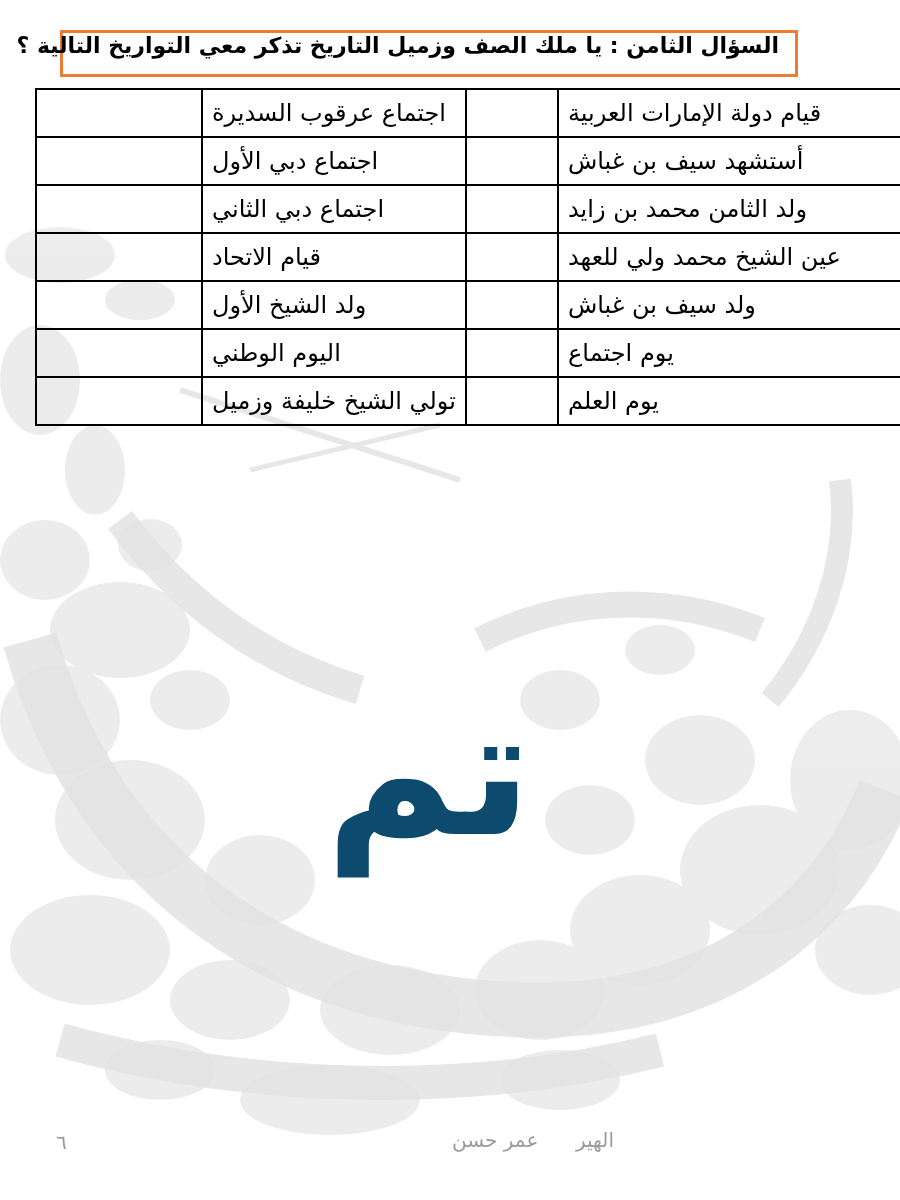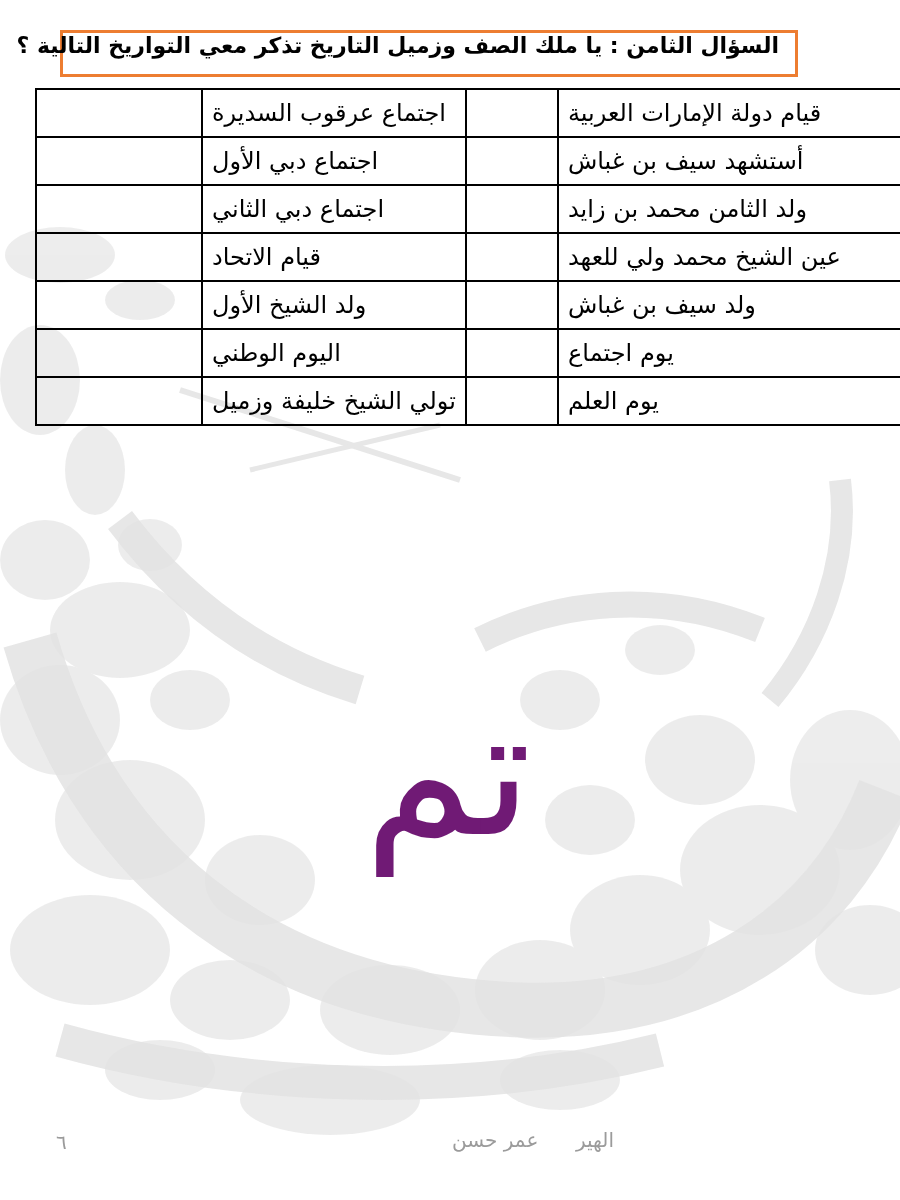--- a/index.html
+++ b/index.html
@@ -25,21 +25,21 @@
     border:2px solid #000;height:48px;font-size:24px;color:#000;
     padding:0 9px;box-sizing:border-box;vertical-align:middle;text-align:left;
     overflow:hidden;white-space:nowrap;background:transparent;
   }
   td.c1{width:370px;}
   td.c2{width:92px;}
   td.c3{width:264px;}
   td.c4{width:166px;}
   .done-mark{
     position:absolute;left:348px;top:684px;width:184px;
-    font-size:178px;font-weight:normal;line-height:1;color:#701a75;z-index:2;direction:rtl;
+    font-size:178px;font-weight:bold;line-height:1;color:#0c4a6e;z-index:2;direction:rtl;
   }
   .footer{position:absolute;left:0;top:1118px;width:900px;height:44px;z-index:2;}
   .page-number{position:absolute;left:56px;top:12px;font-size:20px;color:#9b9b9b;}
   .footer-center{
     position:absolute;left:452px;top:10px;width:162px;display:flex;direction:rtl;
     justify-content:space-between;align-items:center;font-size:20px;color:#9b9b9b;
   }
 </style>
 </head>
 <body>

